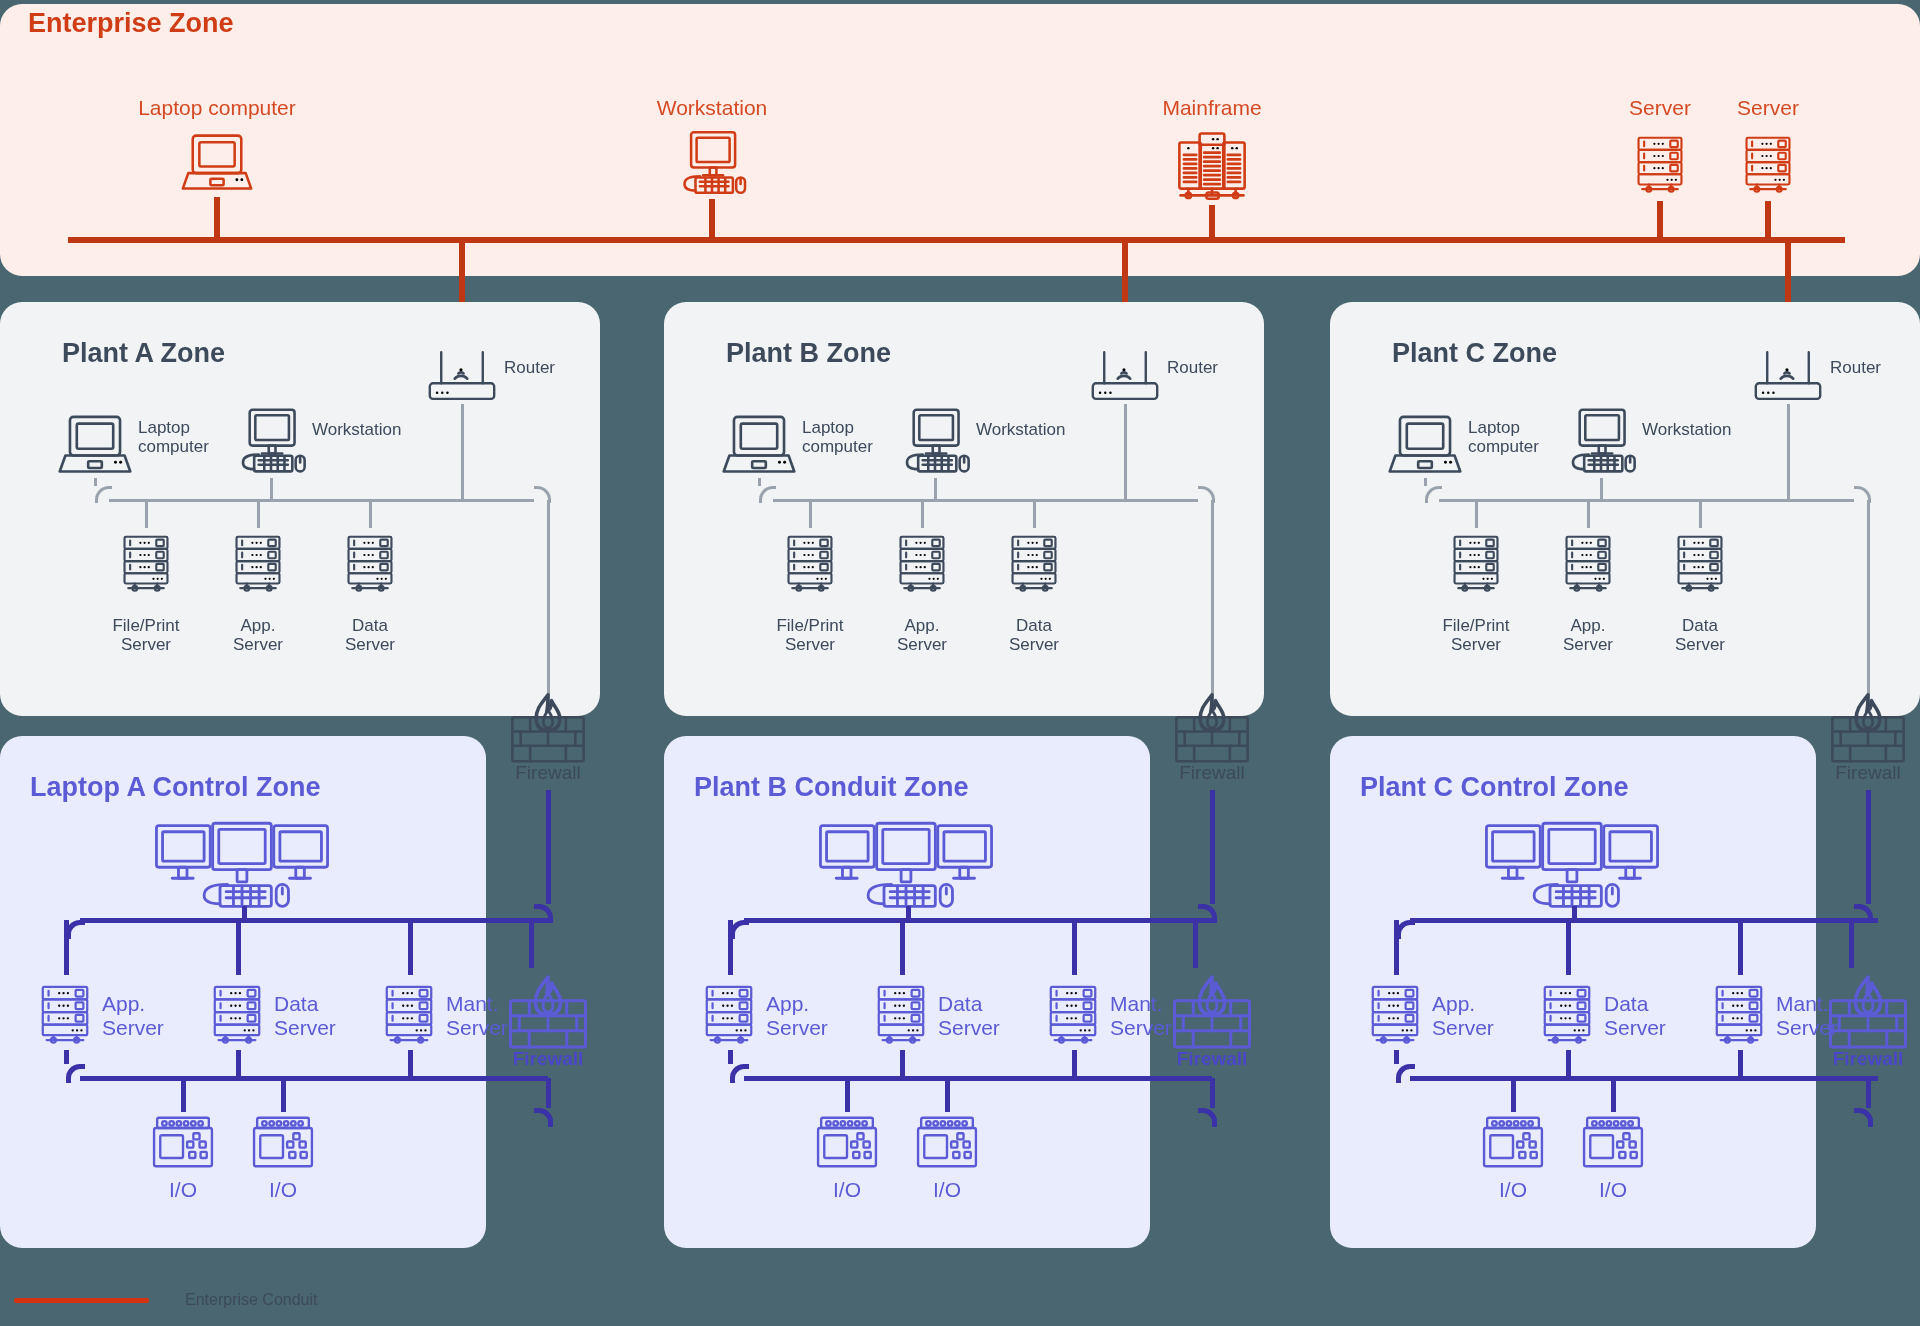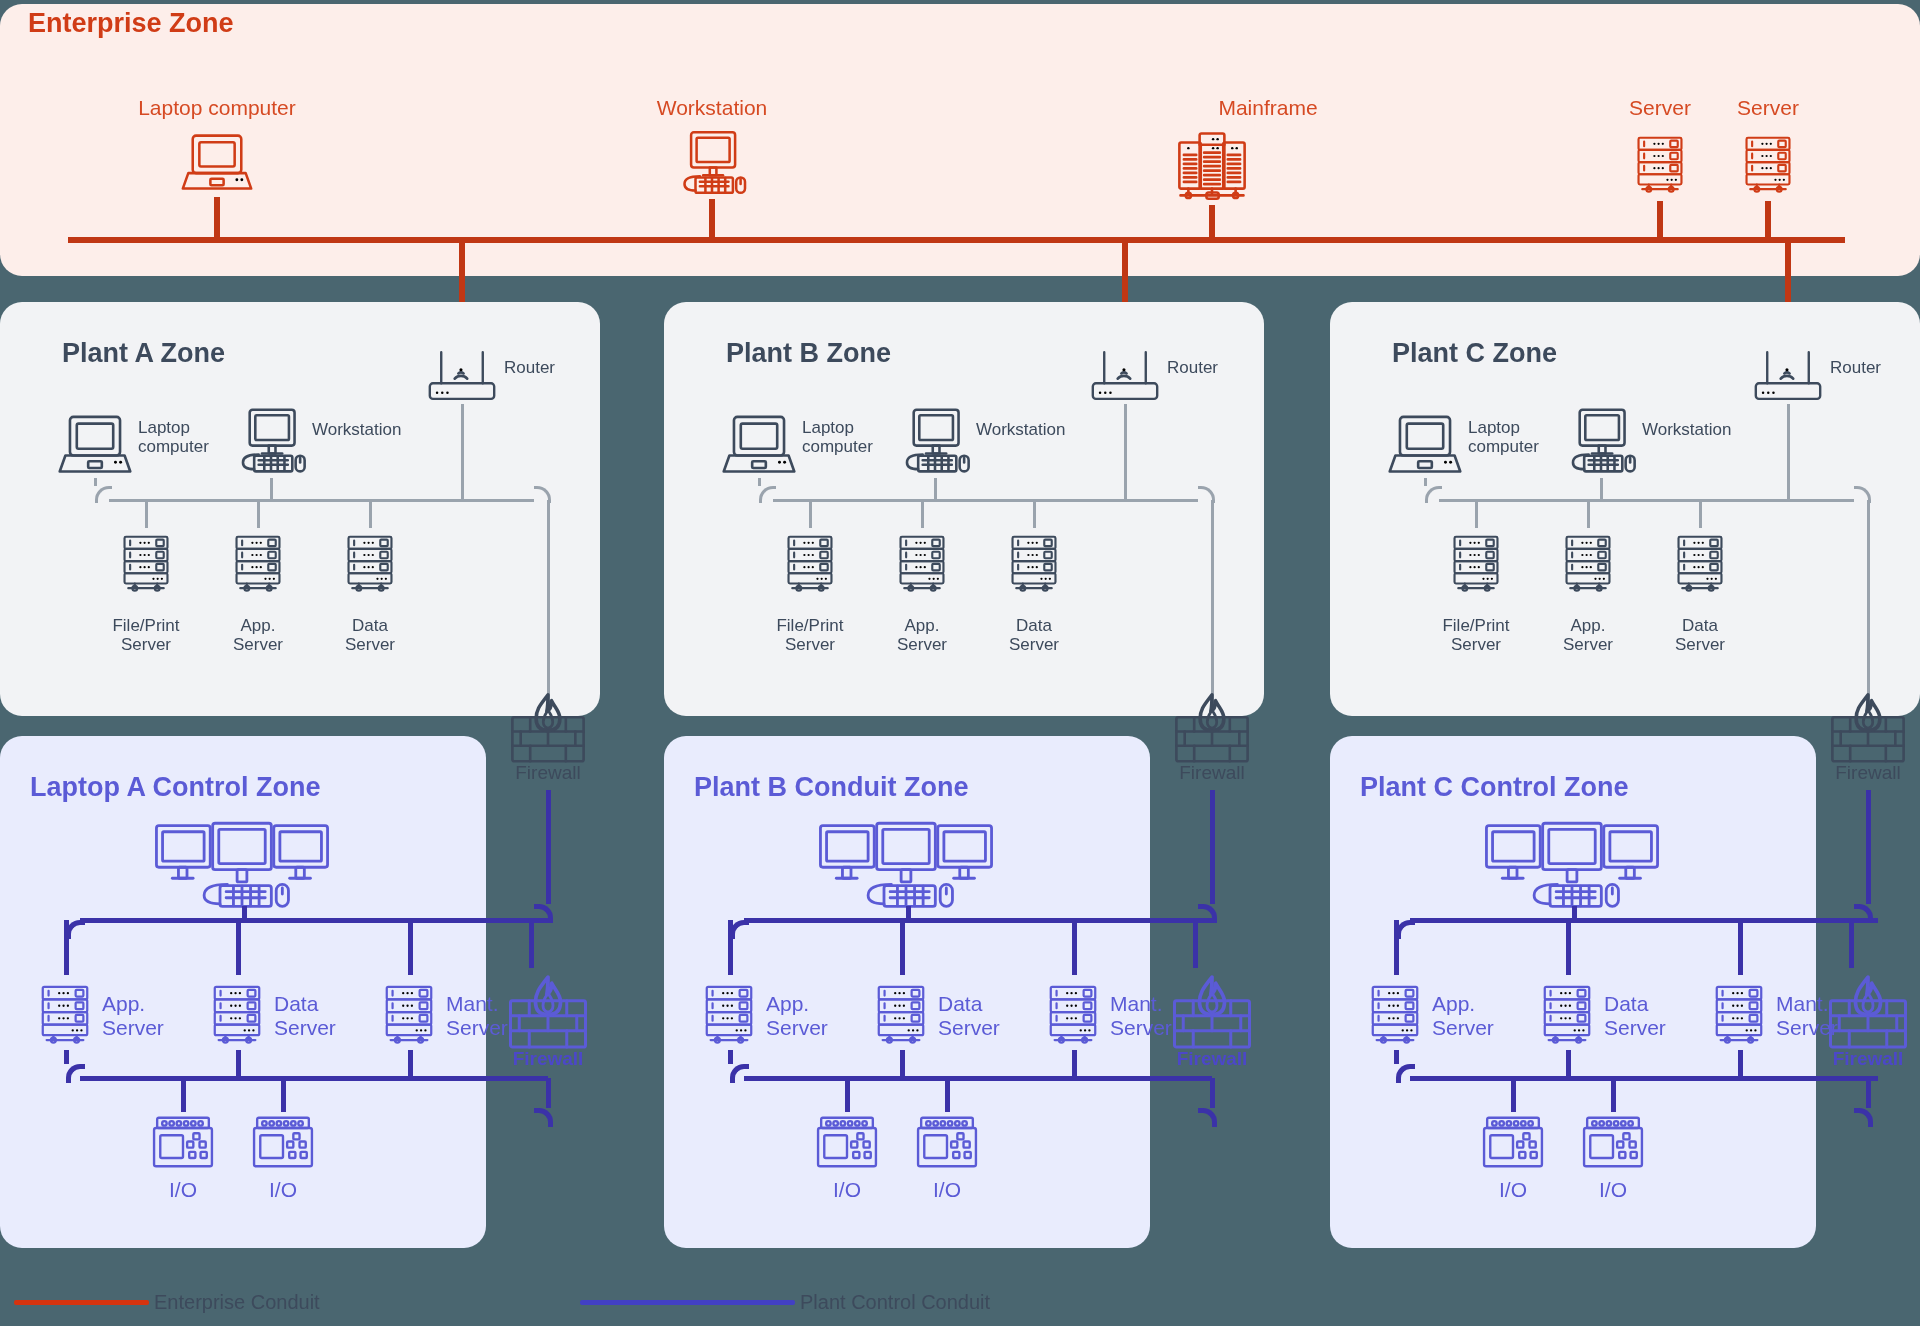--- a/index.html
+++ b/index.html
@@ -35,21 +35,21 @@
   
   .ico{position:absolute;}
   .ico svg{display:block;overflow:visible;}
 
   
   .wire{position:absolute;background:transparent;}
 
   .elbow{position:absolute;border-style:solid;border-color:#9aa3ad;background:transparent;}
   .lg-item{position:absolute;display:flex;align-items:center;gap:0;}
   .lg-line{height:5px;border-radius:2px;}
-  .lg-text{font-size:20px;color:#3d4a5c;margin-left:5px;white-space:nowrap;}
+  .lg-text{font-size:16px;color:#3d4a5c;margin-left:36px;white-space:nowrap;}
 </style>
 </head>
 <body>
 
 <div id="stage">
     <div class="zone zone-ent" style="left: 0px; top: 4px; width: 1920px; height: 272px;"></div>
     <div class="lbl t-ent zone-title" style="left: 28px; top: 8px;">Enterprise Zone</div>
     <div class="wire" style="left: 68px; top: 237px; width: 1777px; height: 6px; background: rgb(192, 55, 20);"></div>
     <div class="lbl lbl-ent" style="left: 67px; top: 96px; width: 300px;">Laptop computer</div>
     <div class="ico" style="left: 181px; top: 129px; width: 72px; height: 64px;">
@@ -71,21 +71,21 @@
         <rect x="31" y="35" width="6" height="7"></rect>
         <path d="M25 42 L43 42"></path>
         <path d="M22 43 C10 43 8 47 8 50 C8 54 12 56 18 56"></path>
         <rect x="18" y="44" width="34" height="14" rx="1.5"></rect>
         <path d="M22 48 h26 M22 52 h26 M27 44.5 v13 M33 44.5 v13 M39 44.5 v13 M45 44.5 v13"></path>
         <rect x="55" y="44" width="8" height="14" rx="4"></rect>
         <path d="M59 46 v4"></path>
       </svg>
     </div>
     <div class="wire" style="left: 709px; top: 199px; width: 6px; height: 41px; background: rgb(192, 55, 20);"></div>
-    <div class="lbl lbl-ent" style="left: 1118px; top: 96px; width: 300px;">Mainframe</div>
+    <div class="lbl lbl-ent" style="left: 1062px; top: 96px; width: 300px;">Mainframe</div>
     <div class="ico" style="left: 1176px; top: 129px; width: 72px; height: 72px;">
       <svg width="72" height="72" viewBox="0 0 64 62" fill="none" stroke="#d03c16" stroke-width="2.3" stroke-linecap="round" stroke-linejoin="round">
         <rect x="3" y="11" width="19" height="41" rx="1.5"></rect>
         <rect x="42" y="11" width="19" height="41" rx="1.5"></rect>
         <rect x="21" y="3" width="22" height="49" rx="1.5"></rect>
         <path d="M7 22 h11 M7 26 h11 M7 30 h11 M7 34 h11 M7 38 h11 M7 42 h11 M7 46 h11"></path>
         <path d="M46 22 h11 M46 26 h11 M46 30 h11 M46 34 h11 M46 38 h11 M46 42 h11 M46 46 h11"></path>
         <path d="M25 20 h14 M25 24 h14 M25 28 h14 M25 32 h14 M25 36 h14 M25 40 h14 M25 44 h14 M25 48 h14"></path>
         <path d="M21 13 h22"></path>
         <circle cx="11" cy="16" r="1.1" fill="currentColor" stroke="none"></circle>
@@ -1130,18 +1130,14 @@
     <div class="wire" style="left: 1865.5px; top: 790px; width: 5px; height: 114px; background: rgb(59, 50, 168);"></div>
     <div class="elbow" style="position: absolute; width: 14px; height: 14px; border-style: solid; border-color: rgb(59, 50, 168); background: transparent; border-width: 5px 5px 0px 0px; left: 1854px; top: 904px; border-top-right-radius: 14px;"></div>
     <div class="wire" style="left: 1849px; top: 918px; width: 5px; height: 50px; background: rgb(59, 50, 168);"></div>
     <div class="wire" style="left: 1865.5px; top: 1078px; width: 5px; height: 30px; background: rgb(59, 50, 168);"></div>
     <div class="elbow" style="position: absolute; width: 14px; height: 14px; border-style: solid; border-color: rgb(59, 50, 168); background: transparent; border-width: 5px 5px 0px 0px; left: 1854px; top: 1108px; border-top-right-radius: 14px;"></div>
     <div style="position: absolute; left: 0px; top: 1285px; width: 1920px; height: 41px;">
       <div class="lg-item" style="left: 14px; top: 6px; position: absolute; display: flex; align-items: center;">
         <div class="lg-line" style="width: 135px; background: rgb(213, 51, 15);"></div>
         <div class="lg-text">Enterprise Conduit</div>
       </div>
-      <div class="lg-item" style="left: 580px; top: 6px; position: absolute; display: flex; align-items: center;">
-        <div class="lg-line" style="width: 215px; background: rgb(66, 64, 196);"></div>
-        <div class="lg-text">Plant Control Conduit</div>
-      </div>
     </div>
   </div>
 
 </body></html>

